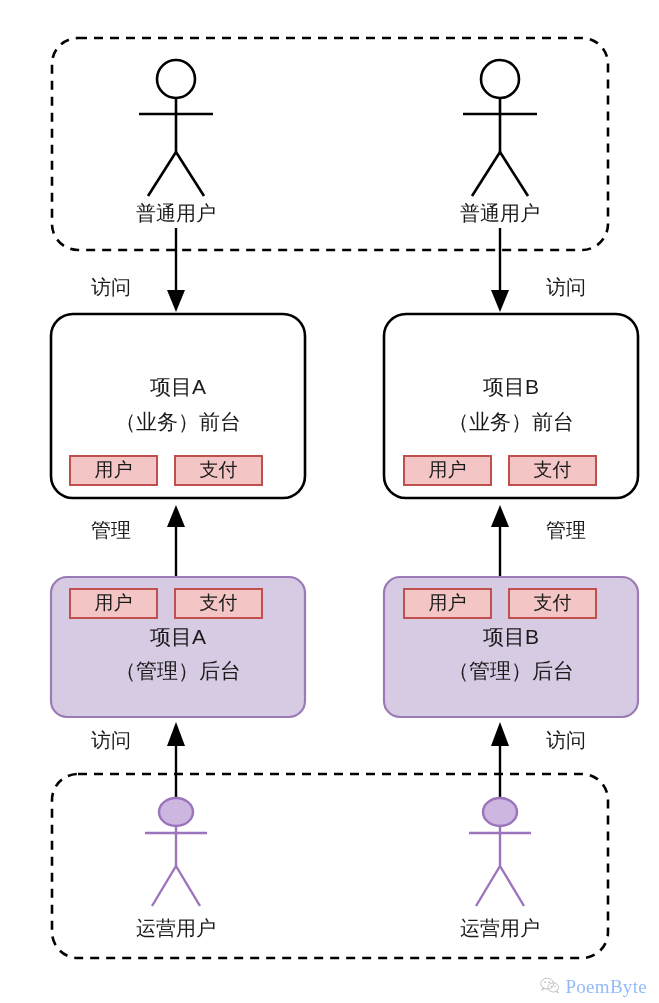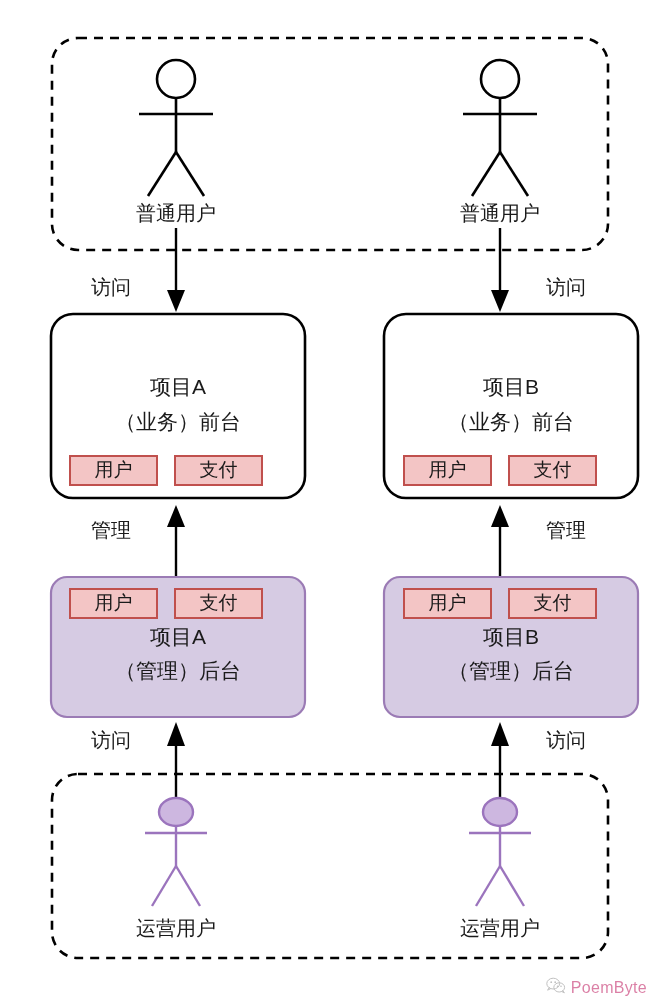--- a/index.html
+++ b/index.html
@@ -115,23 +115,23 @@
   #watermark {
     position: absolute;
     right: 12px;
     bottom: 5px;
     display: flex;
     align-items: center;
     gap: 5px;
     opacity: 0.55;
   }
   #watermark .wm-text {
-    font-family: Liberation Sans, sans-serif;
-    font-size: 16px;
-    color: #be185d;
+    font-family: Liberation Serif, serif;
+    font-size: 19px;
+    color: #3b82f6;
     letter-spacing: 0.3px;
   }
 </style>
 </head>
 <body>
 
 <div id="diagram-root">
 
   <svg class="layer" viewBox="0 0 659 1003" xmlns="http://www.w3.org/2000/svg">
 

